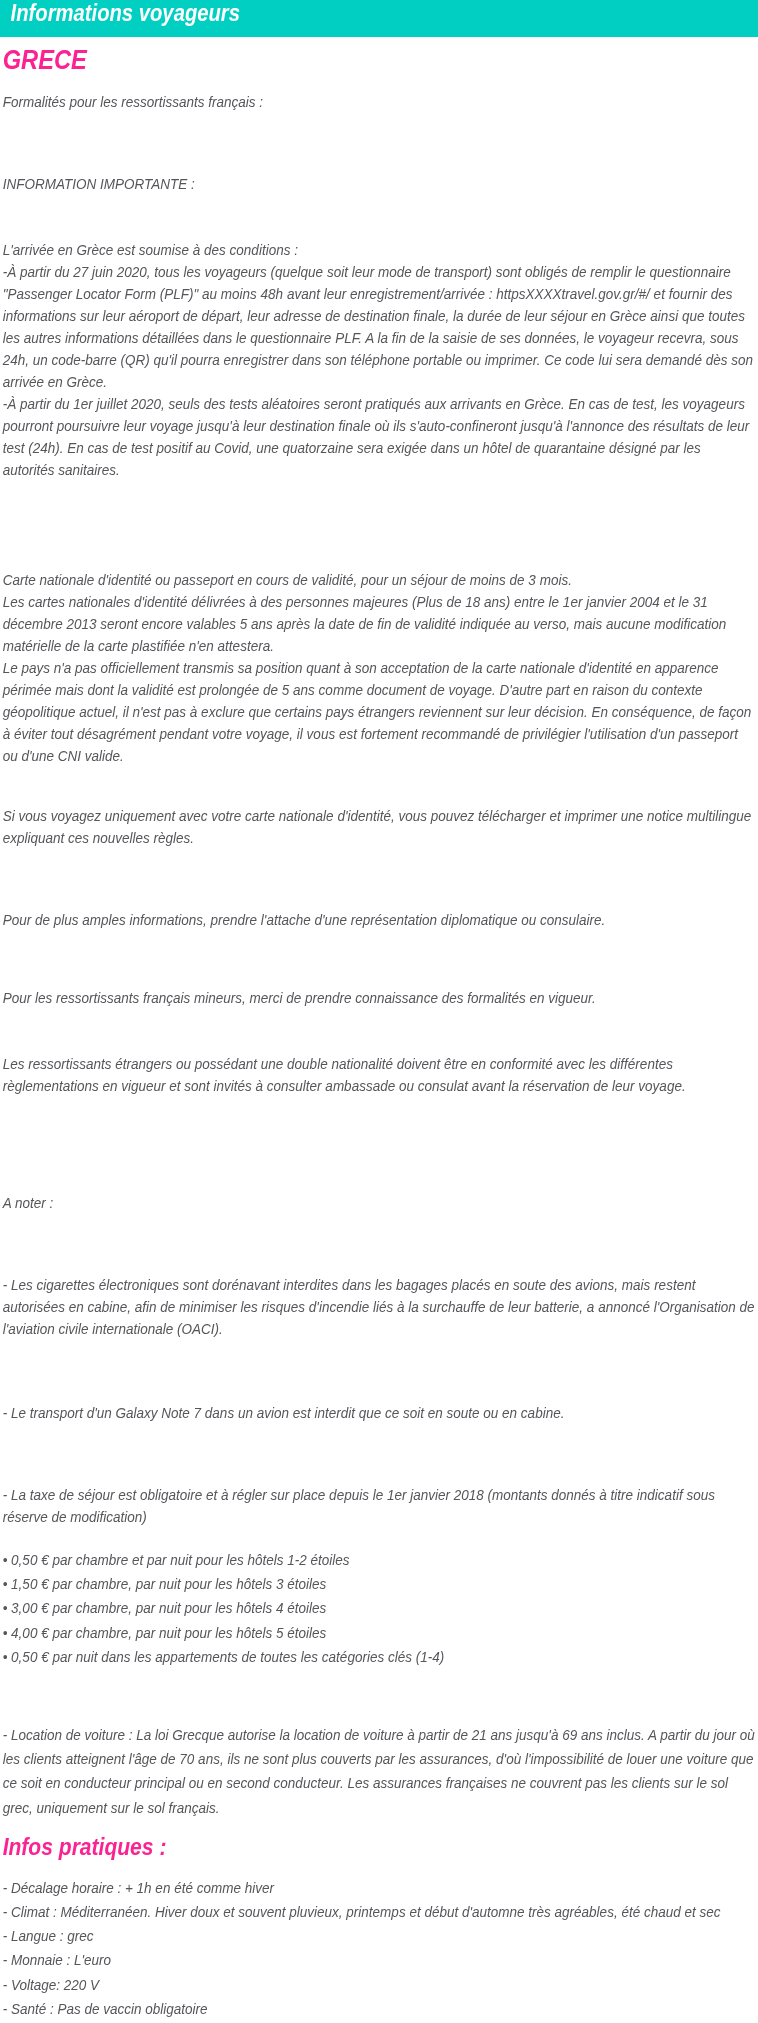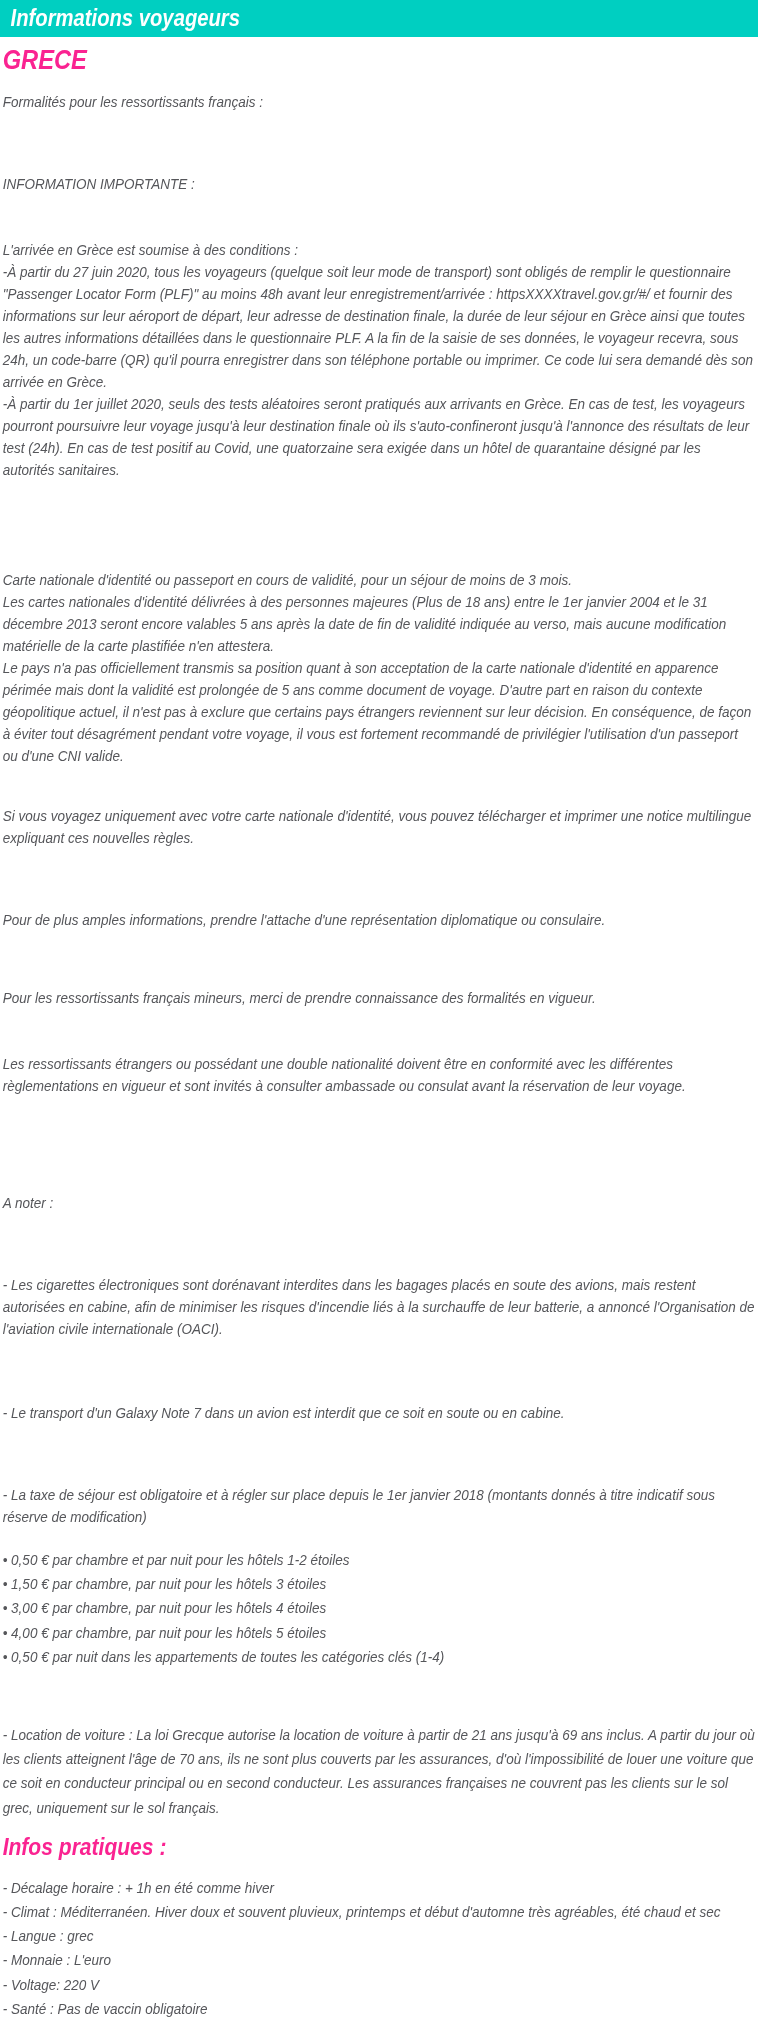--- a/index.html
+++ b/index.html
@@ -13,21 +13,20 @@
     overflow-x: hidden;
     font-family: "Liberation Sans", sans-serif;
     font-style: italic;
     color: #55565A;
   }
   
   .topbar {
     height: 37px;
     background: #00CFC1;
     display: flex;
-    align-items: center;
   }
   .topbar-title {
     color: #ffffff;
     font-weight: bold;
     font-size: 23px;
     padding-left: 12px;
     display: inline-block;
     transform: scaleX(0.88);
     transform-origin: 0 50%;
     white-space: nowrap;

